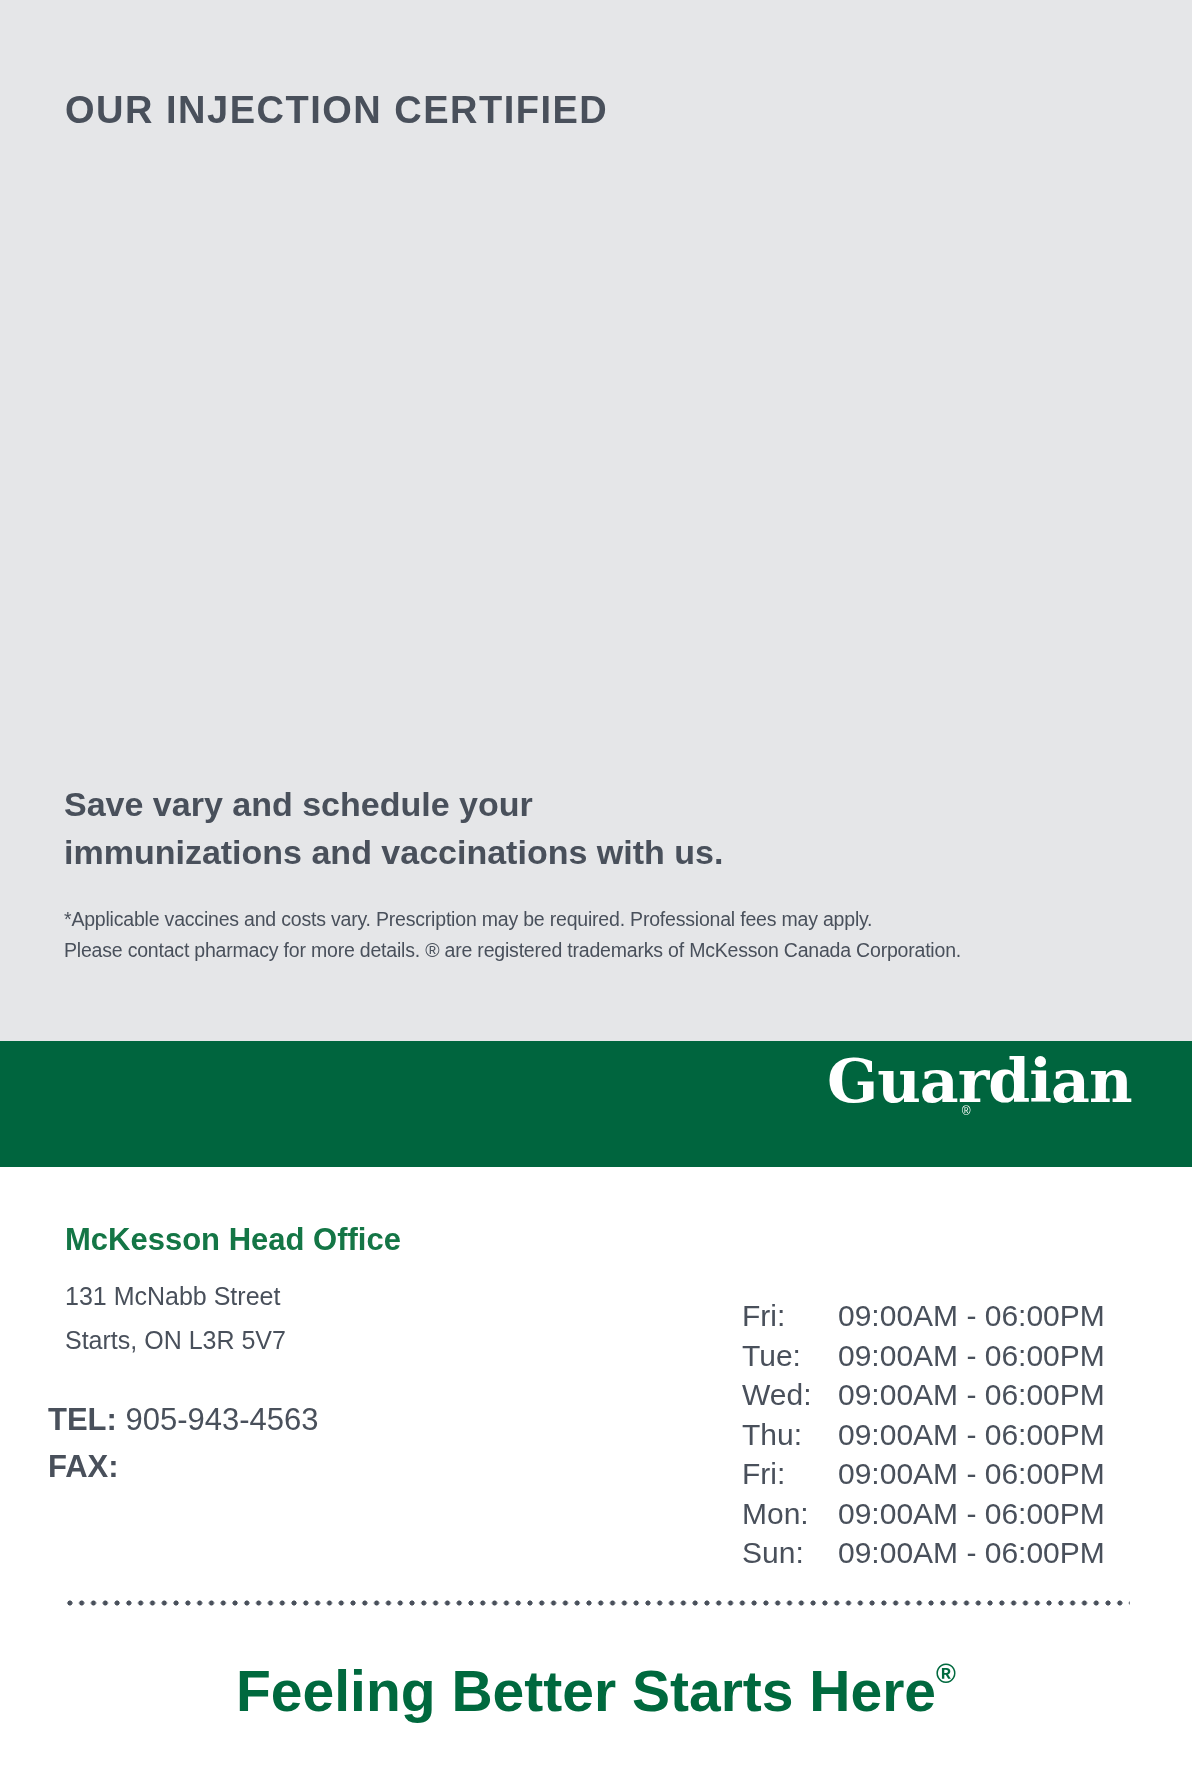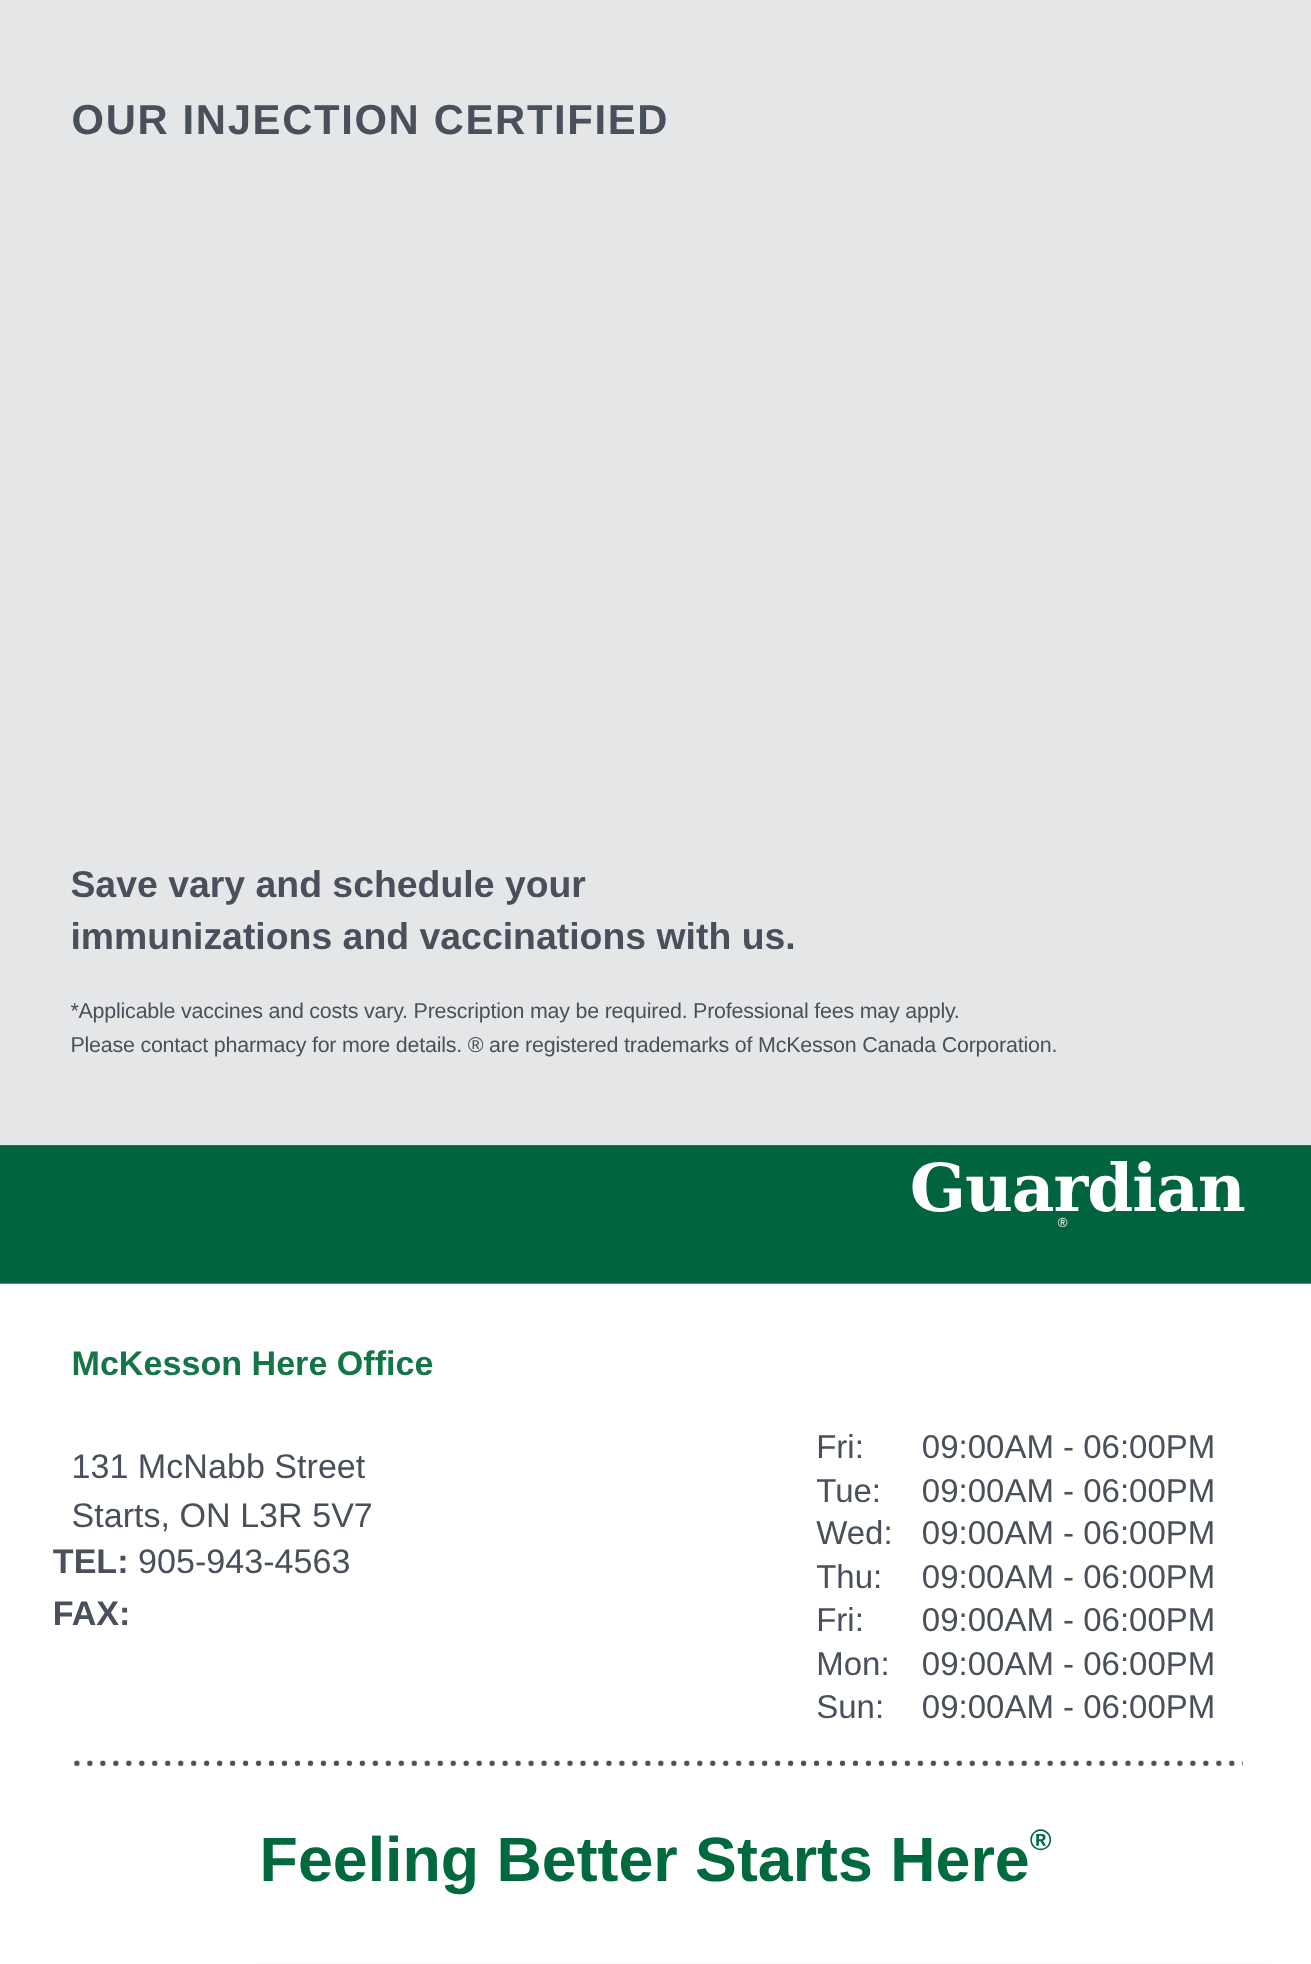--- a/index.html
+++ b/index.html
@@ -96,22 +96,22 @@
   
   .store-name{
     position:absolute;
     left:65px;top:1222px;
     font-size:31px;
     font-weight:bold;
     color:var(--store-green,#147646);
   }
   .store-address{
     position:absolute;
-    left:65px;top:1312px;
-    font-size:31px;
+    left:65px;top:1274px;
+    font-size:25px;
     line-height:44px;
     color:var(--slate,#49505B);
   }
   .store-contact{
     position:absolute;
     left:48px;top:1396px;
     font-size:31px;
     line-height:47px;
     color:var(--slate,#49505B);
   }
@@ -173,21 +173,21 @@
 
   <div class="brand-banner">
     <div class="logo">
       <span class="logo-text">Guardian</span>
       <span class="logo-bar">
         <span class="reg">®</span>
       </span>
     </div>
   </div>
 
-  <div class="store-name">McKesson Here Office</div>
+  <div class="store-name">McKesson Head Office</div>
 
   <div class="store-address">
     <div>131 McNabb Street</div>
     <div>Starts, ON L3R 5V7</div>
   </div>
 
   <div class="store-contact">
     <div><span class="lbl">TEL:</span> <span>905-943-4563</span></div>
     <div><span class="lbl">FAX:</span> <span></span></div>
   </div>

